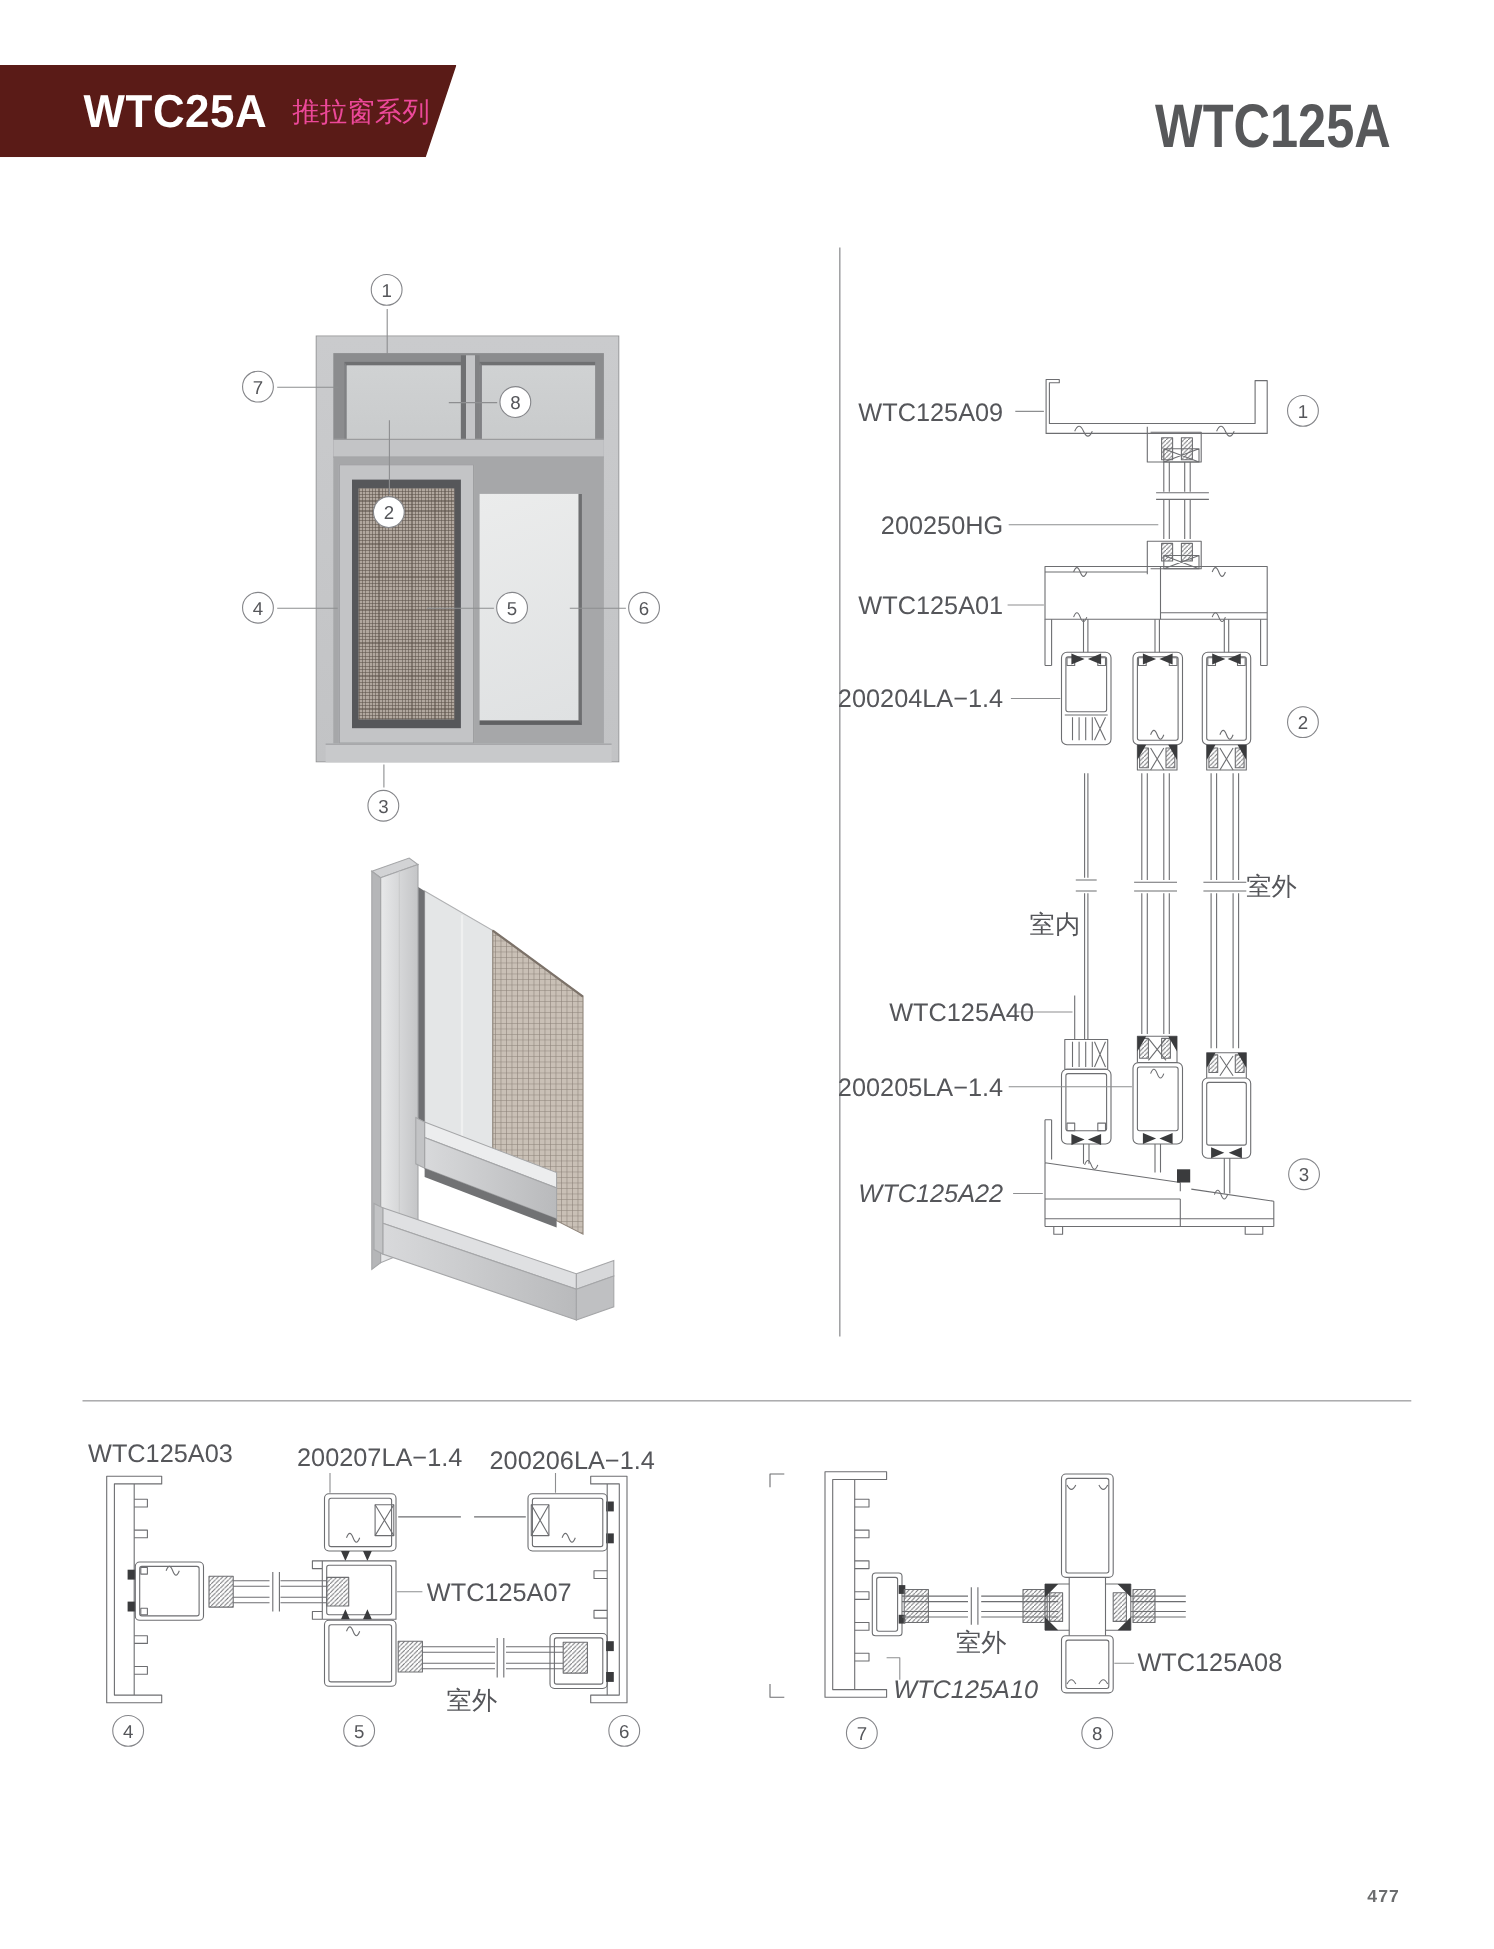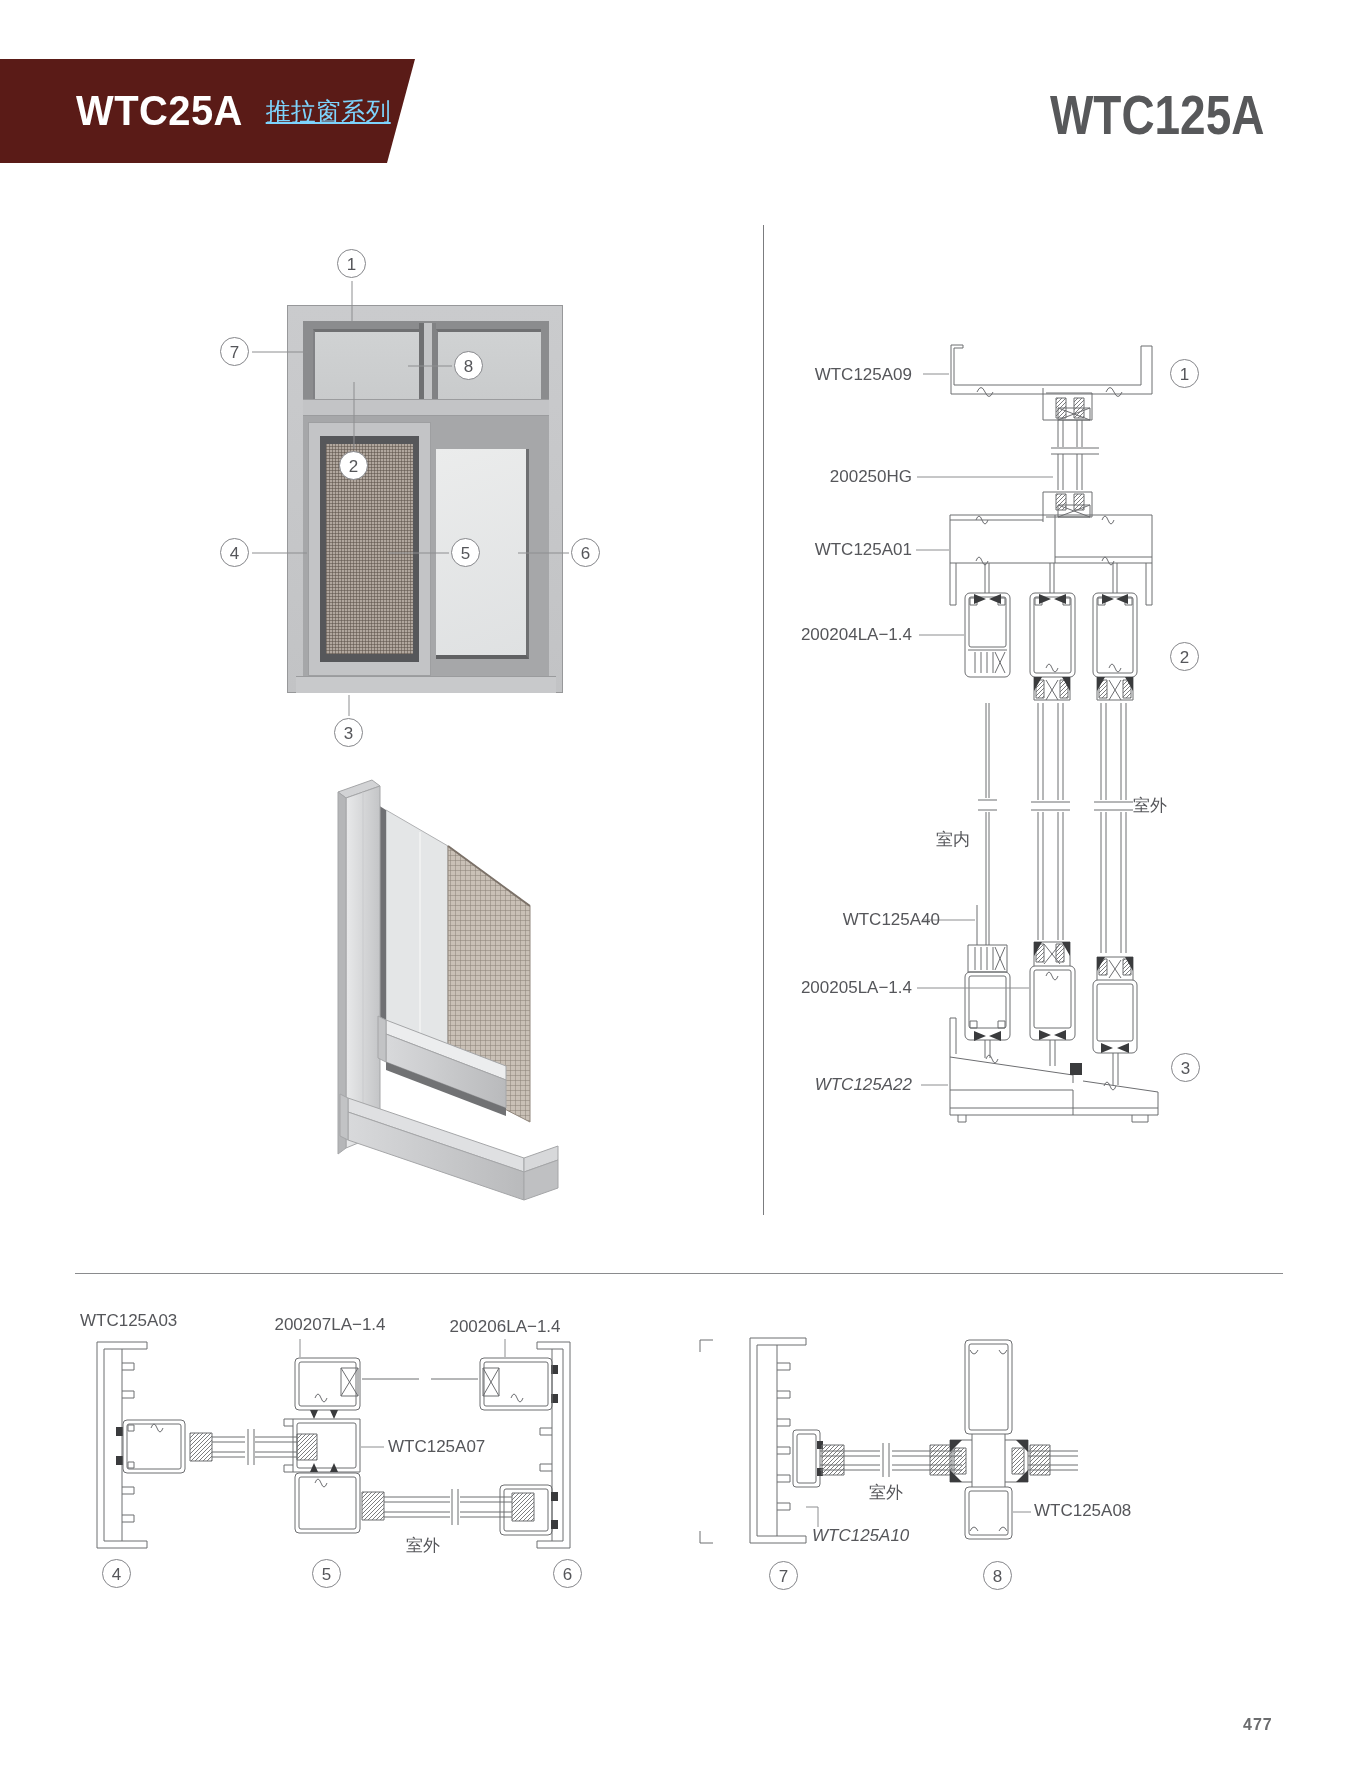--- a/index.html
+++ b/index.html
@@ -1,30 +1,30 @@
 <!DOCTYPE html>
 <html><head>
 <meta charset="utf-8">
 <style>
   html,body{margin:0;padding:0;background:#ffffff;}
   #page{position:relative;width:1358px;height:1772px;background:#ffffff;overflow:hidden;
         font-family:"Liberation Sans", sans-serif;}
 
   
-  .banner{position:absolute;left:0;top:59px;width:415px;height:104px;background:#5a1b17;
+  .banner{position:absolute;left:0;top:59px;width:415px;height:84px;background:#5a1b17;
           clip-path:polygon(0 0,100% 0,calc(100% - 28px) 100%,0 100%);
           display:flex;align-items:center;padding-left:76px;box-sizing:border-box;}
   .banner-code{font-size:42px;font-weight:bold;color:#ffffff;letter-spacing:0.5px;
                transform:scaleX(.95);transform-origin:left center;white-space:nowrap;}
-  .banner-series{font-size:25px;color:#7dd3fc;font-weight:500;margin-left:14px;white-space:nowrap;text-decoration:underline;}
+  .banner-series{font-size:25px;color:#ec4899;font-weight:500;margin-left:14px;white-space:nowrap;}
   .model{position:absolute;left:1050px;top:82px;font-size:56px;font-weight:bold;color:#57585a;
          transform:scaleX(.82);transform-origin:left center;white-space:nowrap;}
 
   
-  .lbl{position:absolute;font-size:17px;color:#55565a;line-height:18px;white-space:nowrap;}
+  .lbl{position:absolute;font-size:23px;color:#55565a;line-height:18px;white-space:nowrap;}
   .lbl.r{text-align:right;width:180px;}
   .lbl.c{text-align:center;width:120px;}
   .co{position:absolute;width:29px;height:29px;border:1px solid #85868a;border-radius:50%;
       background:#ffffff;color:#55565a;font-size:17px;line-height:29px;text-align:center;box-sizing:border-box;}
   .vline{position:absolute;background:#7b7c7f;}
   .hline{position:absolute;background:#8a8b8d;}
   svg{position:absolute;}
 
   
   #elev{position:absolute;left:287px;top:305px;width:276px;height:388px;

